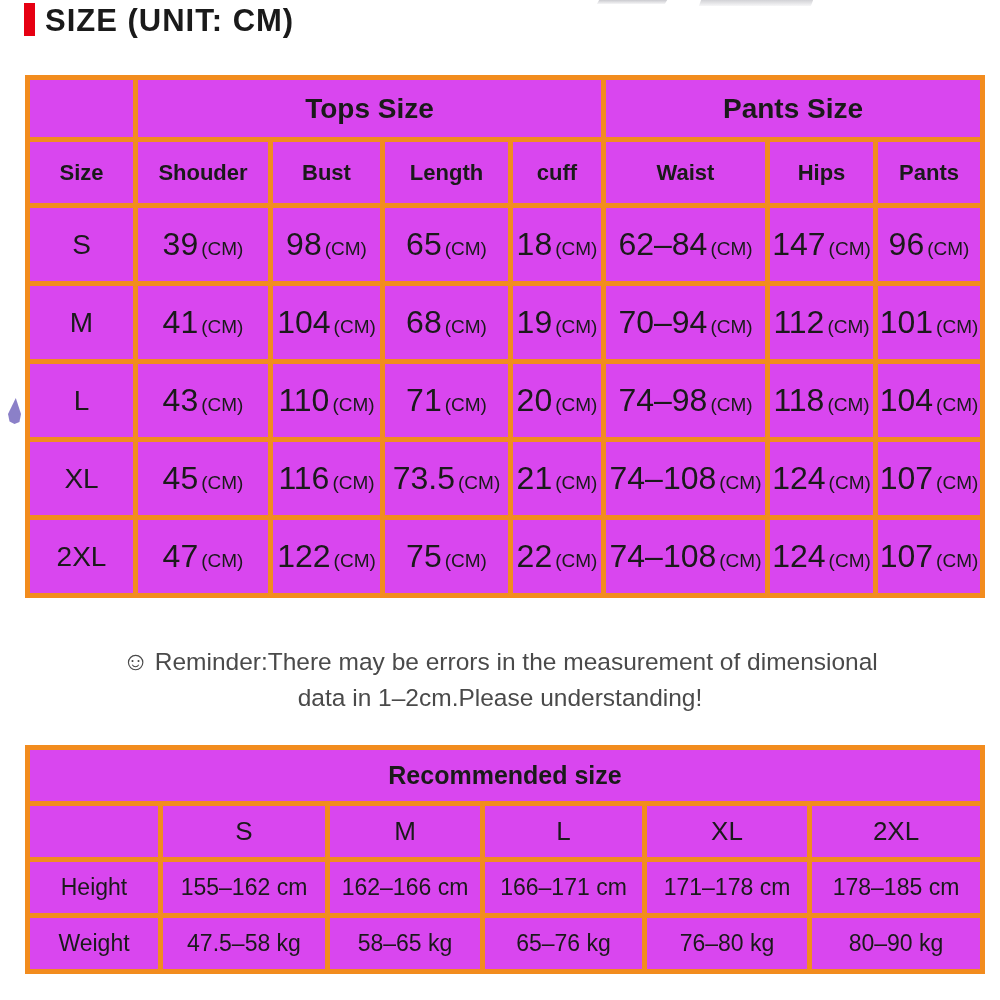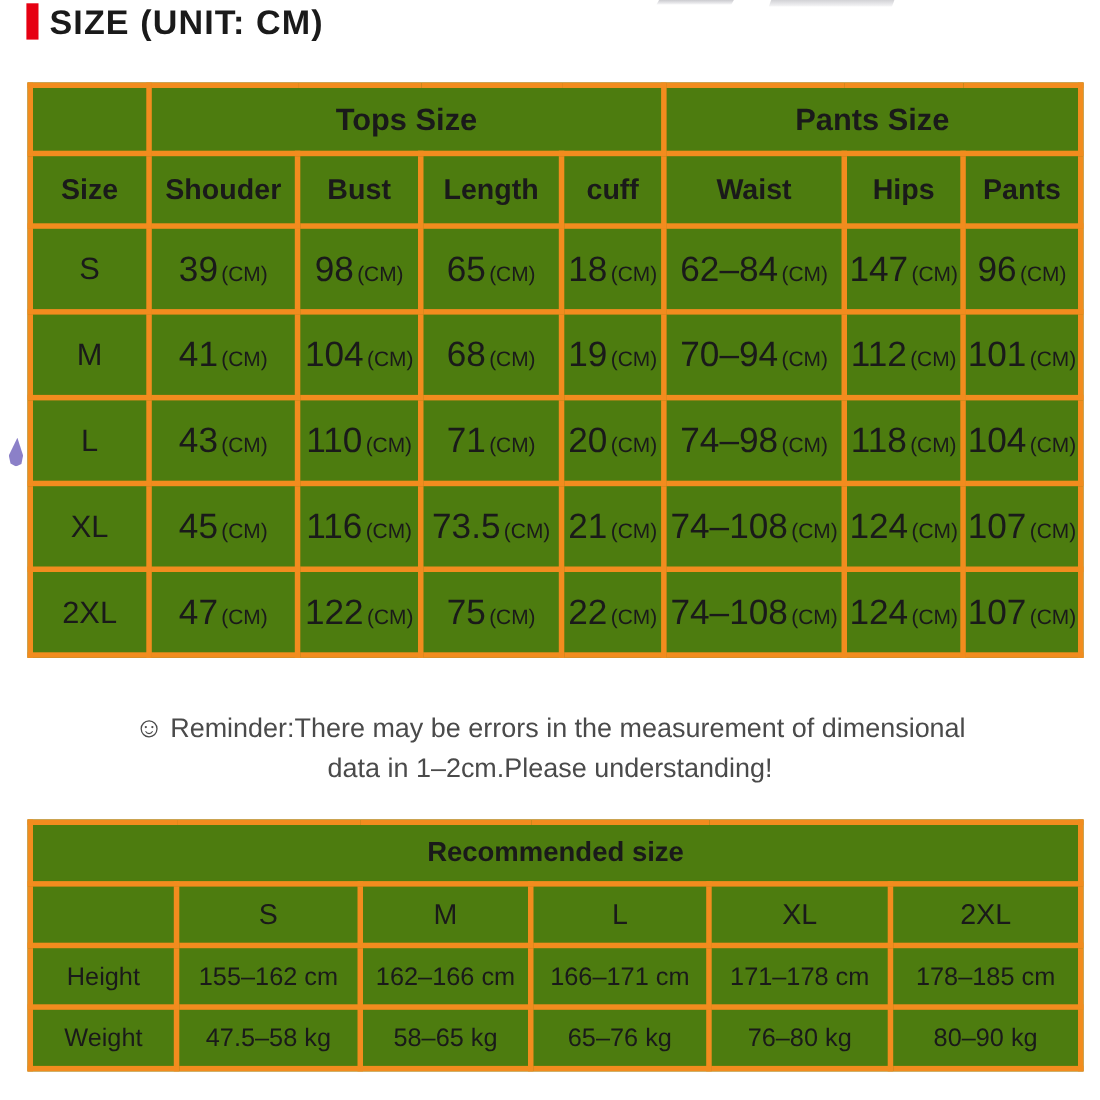--- a/index.html
+++ b/index.html
@@ -7,26 +7,26 @@
     width:1000px;height:1000px;background:#ffffff;position:relative;
     font-family:"Liberation Sans","DejaVu Sans",sans-serif;color:#1a1a1a;
     overflow:hidden;
   }
   
   .title-row{position:absolute;left:24px;top:3px;display:flex;}
   .red-bar{width:11px;height:33px;background:#e60012;margin-right:10px;flex:0 0 auto;}
   .title-text{font-size:31px;font-weight:bold;letter-spacing:1px;white-space:nowrap;}
 
   
-  table{border-collapse:collapse;table-layout:fixed;background:#4d7c0f;}
+  table{border-collapse:collapse;table-layout:fixed;background:#d946ef;}
   td,th{border:5px solid #f28c1e;text-align:center;vertical-align:middle;padding:0;overflow:hidden;}
 
   .size-table{position:absolute;left:25px;top:75px;width:955px;}
   .size-table .group-row th{height:57px;font-size:28px;font-weight:bold;}
-  .size-table .head-row th{height:61px;font-size:26px;font-weight:bold;}
+  .size-table .head-row th{height:61px;font-size:22px;font-weight:bold;}
   .size-table .data-row td{height:73px;}
   .size-label{font-size:28px;font-weight:normal;}
   .v{font-size:32px;font-weight:normal;}
   .u{font-size:19px;font-weight:normal;margin-left:3px;}
 
   
   .reminder{position:absolute;left:0;top:643px;width:1000px;text-align:center;
     color:#4a4a4a;font-size:24.5px;line-height:36px;}
   .smiley{font-size:26px;margin-right:6px;}
 

